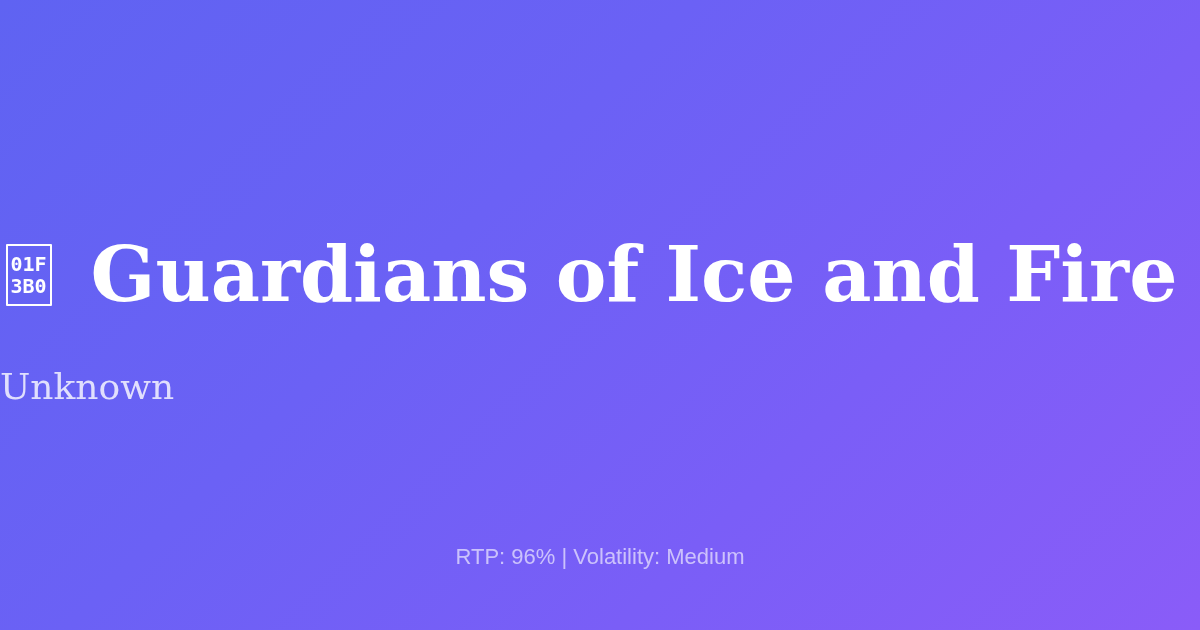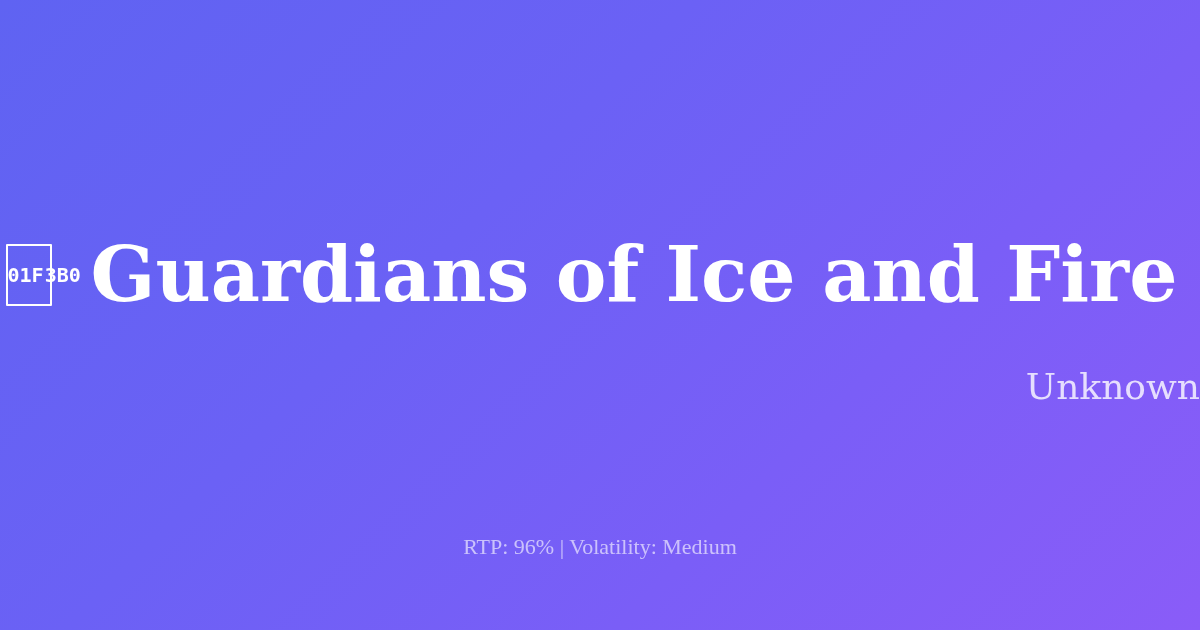--- a/index.html
+++ b/index.html
@@ -47,22 +47,23 @@
 
   
   .tofu-glyph {
     flex: 0 0 auto;
     width: 46px;
     height: 62px;
     box-sizing: border-box;
     border: 2px solid #ffffff;
     border-radius: 1px;
     display: flex;
-    flex-direction: row;
+    flex-direction: column;
     align-items: center;
+    justify-content: center;
     gap: 1px;
     padding: 2px 0;
   }
 
   .tofu-glyph span {
     display: block;
     font-family: "DejaVu Sans Mono", "Liberation Mono", monospace;
     font-size: 20px;
     line-height: 21px;
     font-weight: 700;
@@ -82,38 +83,38 @@
     letter-spacing: 0px;
   }
 
   
   .page-subtitle {
     position: absolute;
     top: 364px;
     left: 0;
     right: 0;
     margin: 0;
-    text-align: right;
+    text-align: left;
     font-family: "DejaVu Serif", "Liberation Serif", serif;
     font-size: 36px;
     font-weight: 400;
     line-height: 46px;
     color: rgba(255, 255, 255, 0.80);
     white-space: nowrap;
   }
 
   
   .page-footer {
     position: absolute;
     top: 528px;
     left: 0;
     right: 0;
-    margin: 4px;
+    margin: 14px;
     text-align: center;
-    font-family: Liberation Serif, serif;
+    font-family: Liberation Sans, sans-serif;
     font-size: 22px;
     font-weight: 400;
     line-height: 30px;
     color: rgba(255, 255, 255, 0.62);
     white-space: nowrap;
   }
 </style>
 </head>
 <body>
 

